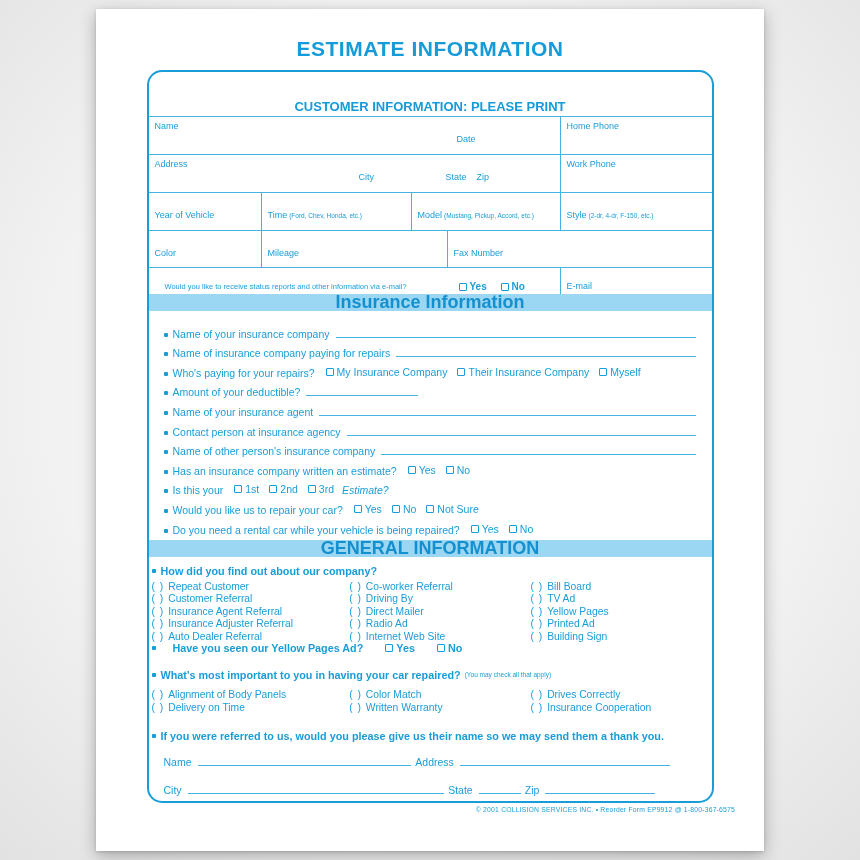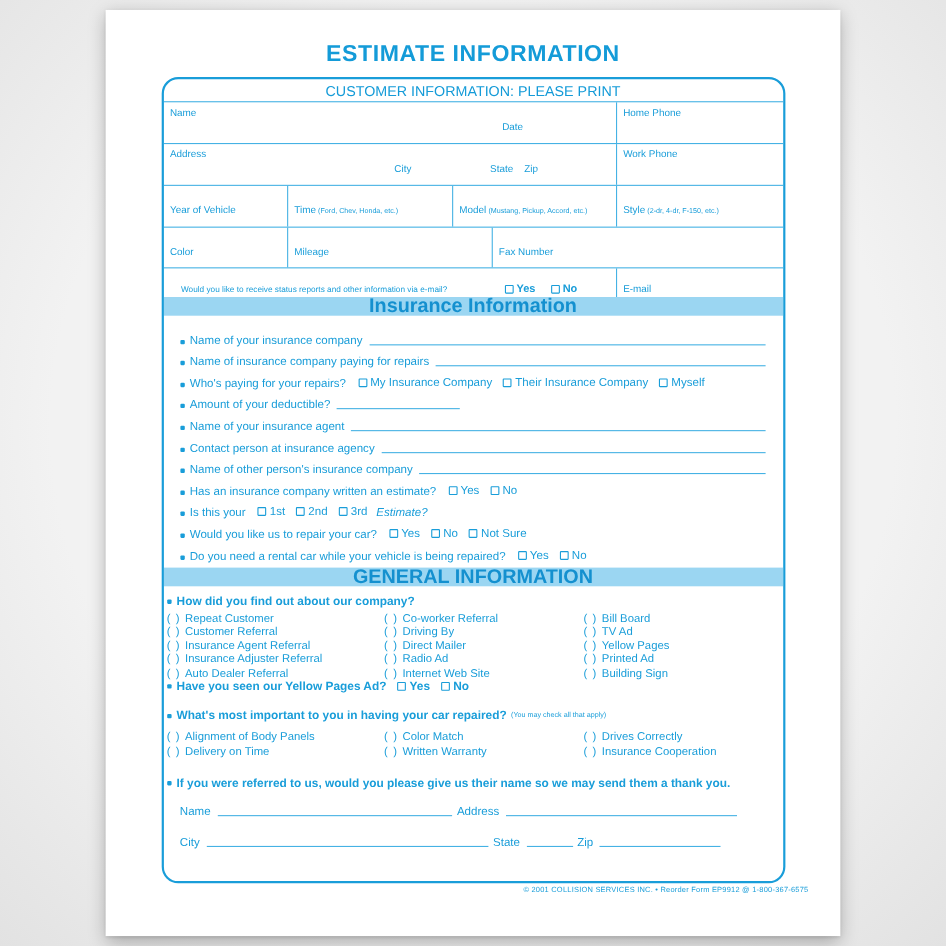--- a/index.html
+++ b/index.html
@@ -29,21 +29,21 @@
   }
   .form-box{
     width:567px;margin:0 auto;height:733px;
     border:2px solid var(--cyan);border-radius:15px;
     overflow:hidden;background:#fff;
     display:flex;flex-direction:column;
   }
   .box-header{
     height:21px;border-bottom:1px solid var(--line);
     display:flex;align-items:center;justify-content:center;
-    font-weight:normal;font-size:13px;color:var(--cyan-strong);
+    font-weight:bold;font-size:13px;color:var(--cyan-strong);margin-top:24px;
   }
   
   .grow{display:flex;border-bottom:1px solid var(--line);}
   .cell{position:relative;font-size:9px;}
   .cell.rb{border-right:1px solid var(--line);}
   .lab-top{position:absolute;top:4px;left:6px;white-space:nowrap;}
   .lab-abs{position:absolute;top:17px;white-space:nowrap;}
   .lab-mid{position:absolute;top:17px;left:6px;white-space:nowrap;}
   .hint{font-size:6.5px;margin-left:2px;}
   .r38{height:38px;}
@@ -366,21 +366,21 @@
         <div class="opt">
             <span class="paren">(  )</span>
             <span>Internet Web Site</span>
           </div>
         <div class="opt">
             <span class="paren">(  )</span>
             <span>Building Sign</span>
           </div>
       </div>
 
-      <div class="gq sp16" style="margin-top:0;">
+      <div class="gq sp16" style="margin-top:0;gap:12px;">
         <span class="bullet"></span>
         <span>Have you seen our Yellow Pages Ad?</span>
         <span class="cbg">
             <span class="cb"></span>
             <span>Yes</span>
           </span>
         <span class="cbg">
             <span class="cb"></span>
             <span>No</span>
           </span>

